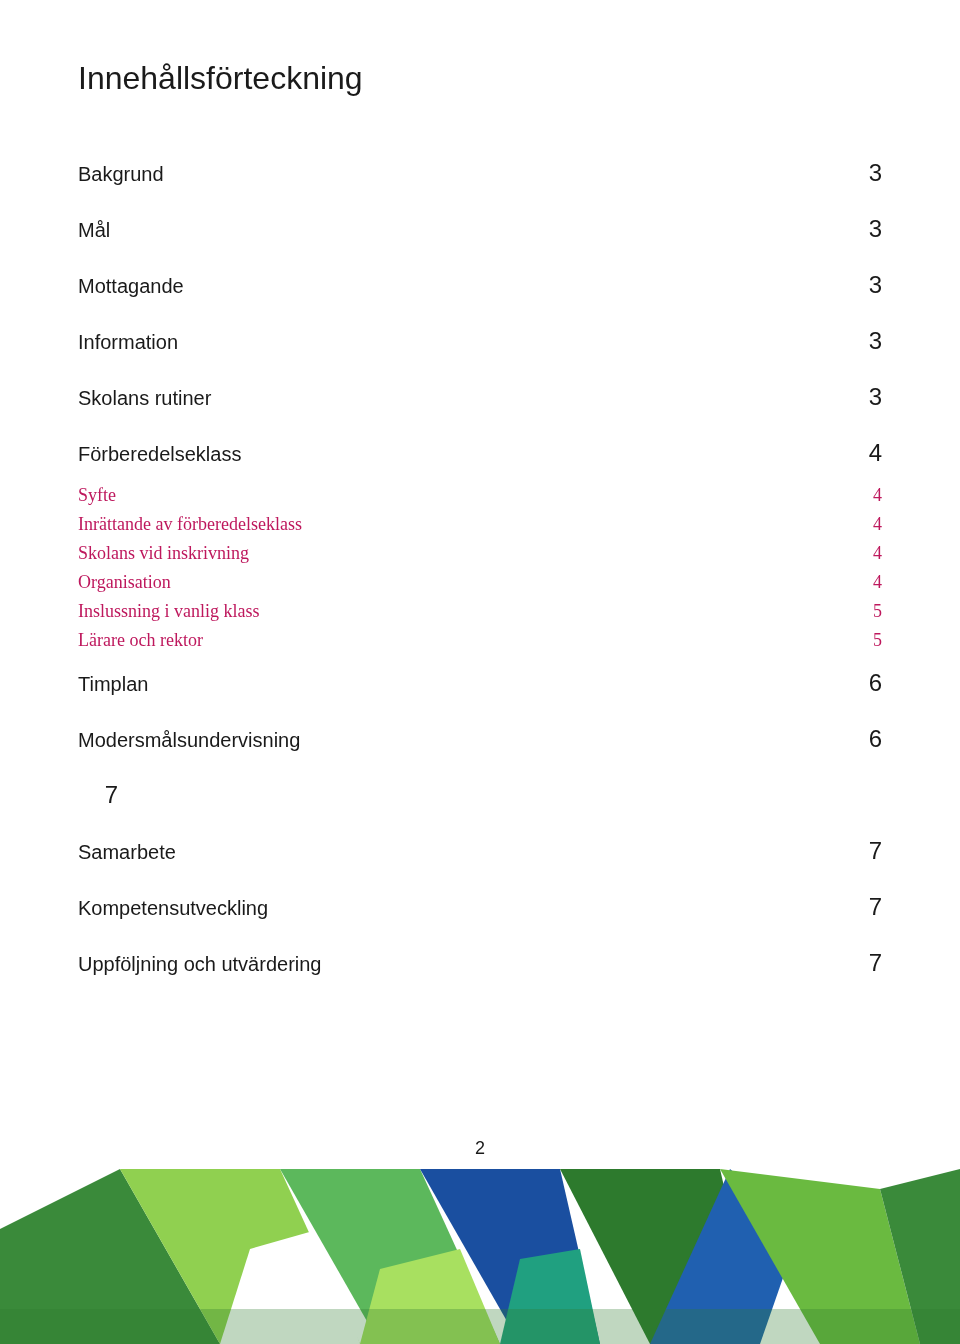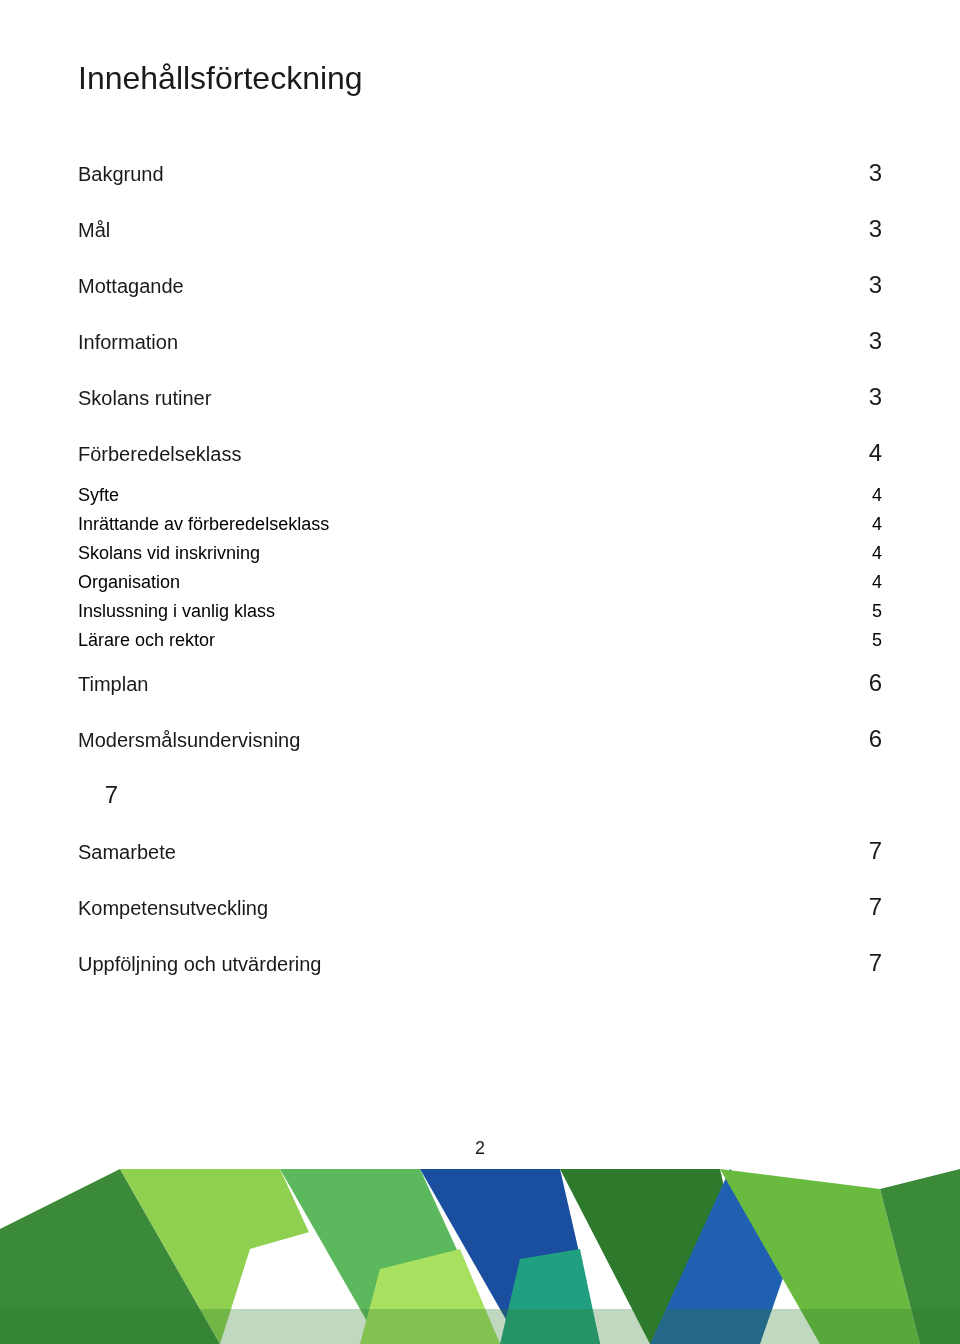--- a/index.html
+++ b/index.html
@@ -55,22 +55,23 @@
     .toc-sub-group {
       margin: 0;
     }
 
     .toc-sub-item {
       display: flex;
       justify-content: space-between;
       align-items: baseline;
       padding: 4px 0;
       font-size: 18px;
-      color: #000000;
+      color: #be185d;
       font-weight: normal;
+      font-family: Liberation Serif, serif;
     }
 
     .toc-sub-item .item-text {
       font-size: 18px;
     }
 
     .toc-sub-item .item-page {
       font-size: 18px;
       min-width: 40px;
       text-align: right;

